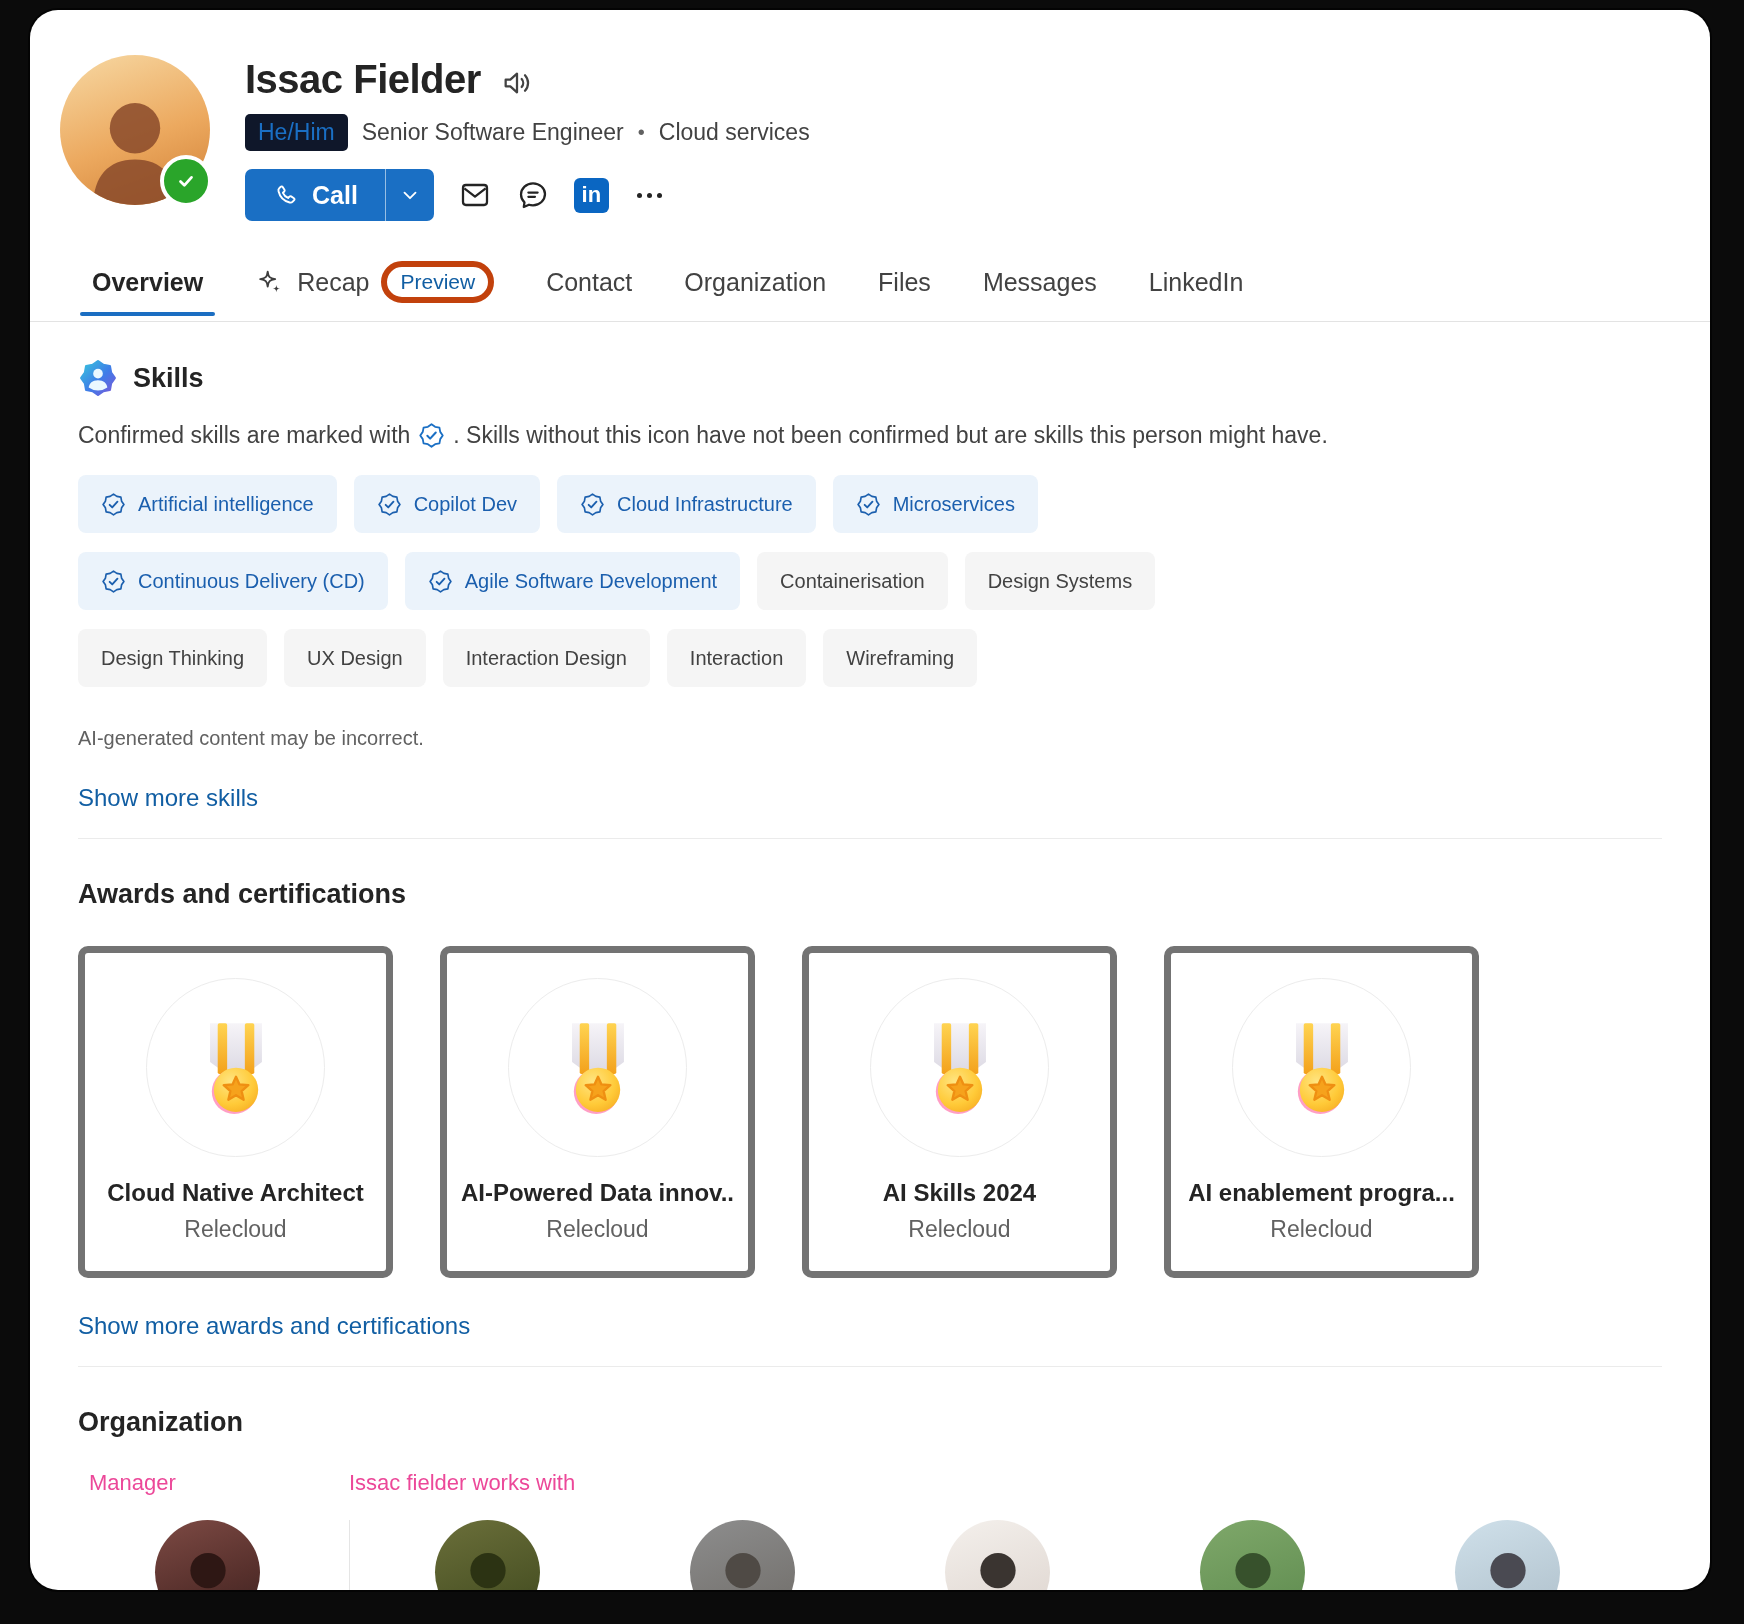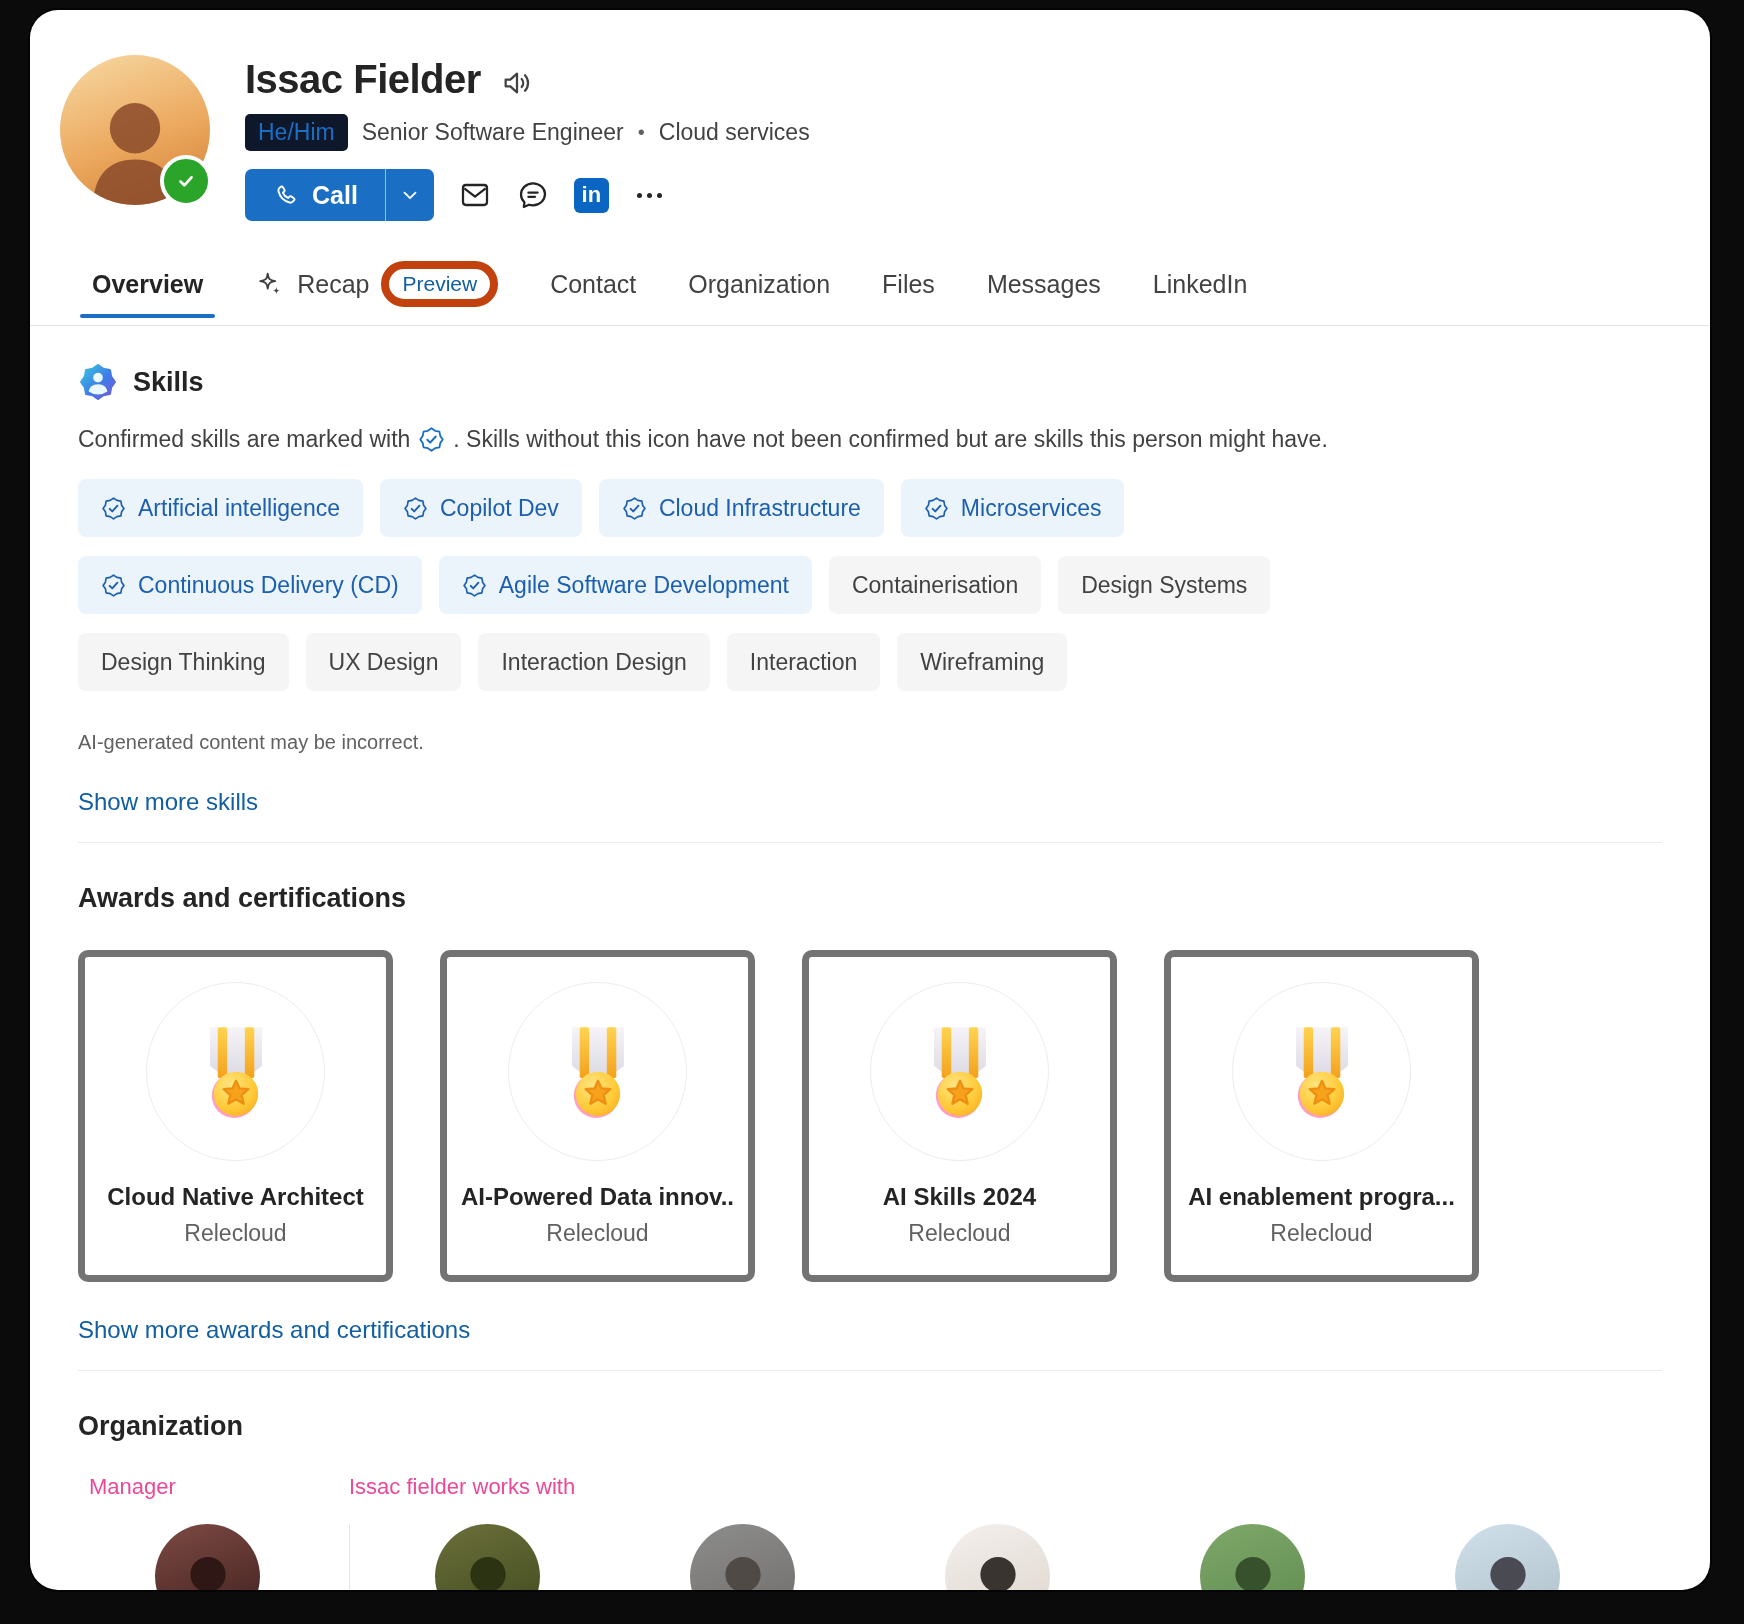--- a/index.html
+++ b/index.html
@@ -46,32 +46,32 @@
     display:flex;align-items:center;justify-content:center;font-size:22px;font-weight:700;}
   .dots{display:flex;gap:5px;align-items:center;}
   .dots i{width:5px;height:5px;border-radius:50%;background:#242424;}
 
   
   .tabs{display:flex;align-items:center;gap:12px;margin-top:26px;padding:0 48px 0 42px;border-bottom:1px solid #e3e3e3;}
   .tab{position:relative;display:flex;align-items:center;gap:12px;padding:14px 20px 18px;font-size:25px;color:#424242;}
   .tab.active{font-weight:700;color:#242424;}
   .tab.active::after{content:"";position:absolute;left:8px;right:8px;bottom:-1px;height:4px;border-radius:3px;background:#1b6ec2;}
   .tab .sparkle{width:30px;height:30px;color:#3d3d3d;}
-  .pill-preview{border:8px solid #c2410c;color:#115ea3;border-radius:999px;font-size:21px;padding:3px 13px;}
+  .pill-preview{border:6px solid #c2410c;color:#115ea3;border-radius:999px;font-size:21px;padding:3px 13px;}
 
   
   main{padding:0 48px;}
   .sec-title-row{display:flex;align-items:center;gap:15px;margin-top:36px;}
   .sec-title-row h2, h2.sec-title{margin:0;font-size:27px;font-weight:700;color:#242424;}
   .skills-badge{width:40px;height:40px;}
   .skills-desc{margin-top:24px;font-size:23px;color:#424242;display:flex;align-items:center;gap:8px;}
   .seal-inline{width:27px;height:27px;color:#1a6fc4;flex:none;}
   .chip-row{display:flex;gap:17px;margin-top:19px;white-space:nowrap;}
   .chip-row.first{margin-top:26px;}
-  .chip{height:58px;display:flex;align-items:center;gap:12px;padding:0 23px;border-radius:8px;font-size:23px;}
+  .chip{height:58px;display:flex;align-items:center;gap:12px;padding:0 23px;border-radius:8px;font-size:20px;}
   .chip.confirmed{background:#ebf3fb;color:#1b5fae;}
   .chip.plain{background:#f5f5f5;color:#424242;}
   .chip .seal{width:25px;height:25px;flex:none;}
   .disclaimer{margin-top:40px;font-size:20px;color:#616161;}
   .link{display:inline-block;margin-top:34px;font-size:24px;color:#115ea3;text-decoration:none;}
   .divider{border:none;border-top:1px solid #ebebeb;margin:26px 0 0;}
   h2.sec-title{margin-top:40px;}
 
   
   .cards{display:flex;gap:47px;margin-top:36px;}

